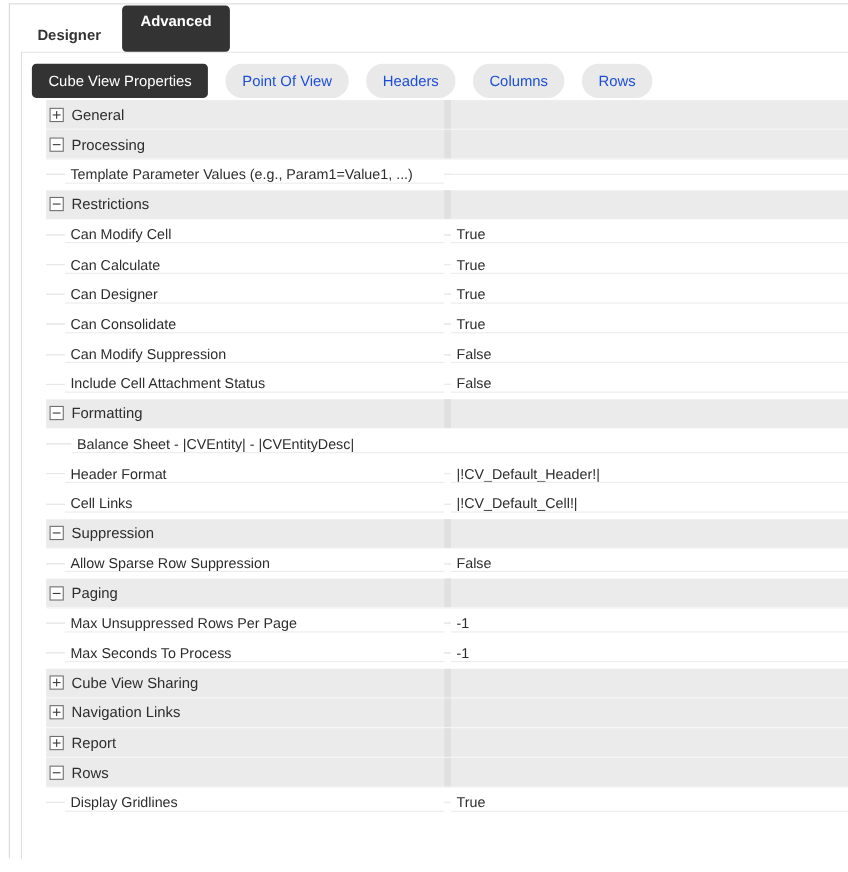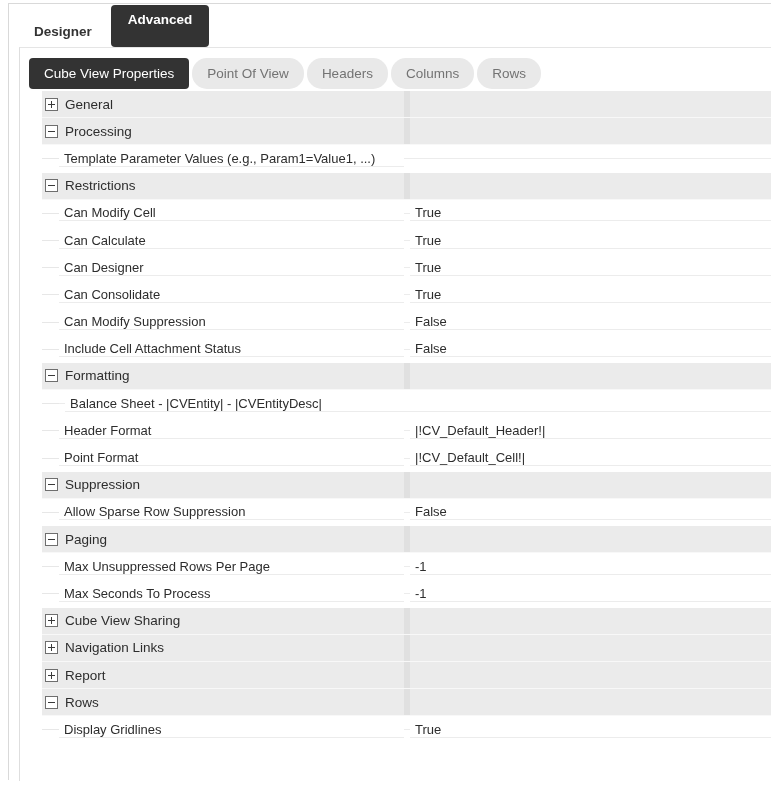--- a/index.html
+++ b/index.html
@@ -43,28 +43,28 @@
   
   .inner-panel {
     margin-left: 10px;
     border-left: 1px solid #dedede;
     border-top: 1px solid #e5e5e5;
     height: 734px;
     background: #ffffff;
   }
   .secondary-tabs {
     display: flex;
-    gap: 3px;
+    gap: 16px;
     padding: 10px 0 0 9px;
     height: 41px;
   }
   .stab {
     font-size: 13.5px;
     background: #e9e9e9;
-    color: #737373;
+    color: #1d4ed8;
     display: flex;
     align-items: center;
     padding: 0 15px;
     height: 31px;
     white-space: nowrap;
     cursor: default;
     border-radius: 15px;
   }
   .stab.active {
     background: #333333;
@@ -232,21 +232,21 @@
           <div class="cell-value">Balance Sheet - |CVEntity| - |CVEntityDesc|</div>
         </div>
         <div class="row property">
           <div class="cell-indent"></div>
           <div class="cell-name">Header Format</div>
           <div class="cell-splitter"></div>
           <div class="cell-value">|!CV_Default_Header!|</div>
         </div>
         <div class="row property">
           <div class="cell-indent"></div>
-          <div class="cell-name">Point Format</div>
+          <div class="cell-name">Cell Links</div>
           <div class="cell-splitter"></div>
           <div class="cell-value">|!CV_Default_Cell!|</div>
         </div>
         <div class="row category">
           <span class="glyph expanded"></span>
           <span class="cat-label">Suppression</span>
           <span class="cat-divider"></span>
         </div>
         <div class="row property">
           <div class="cell-indent"></div>

